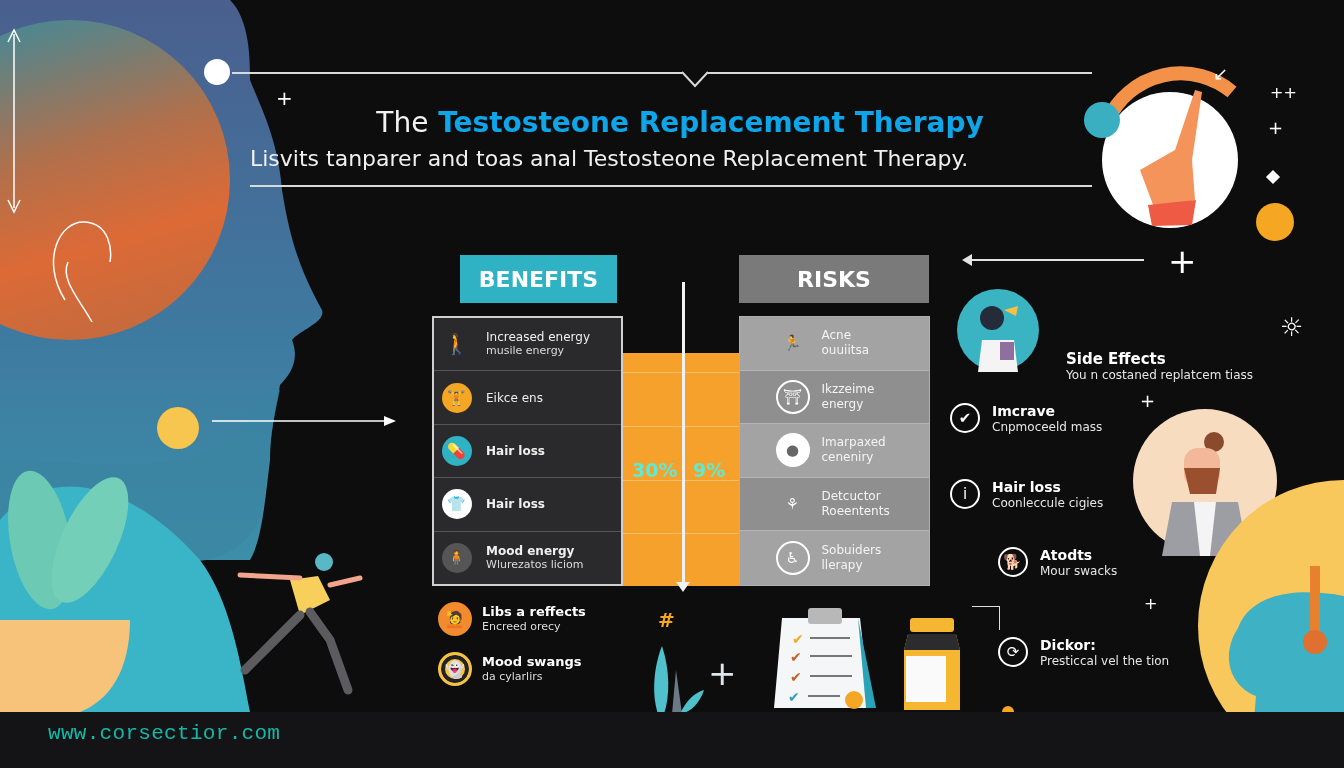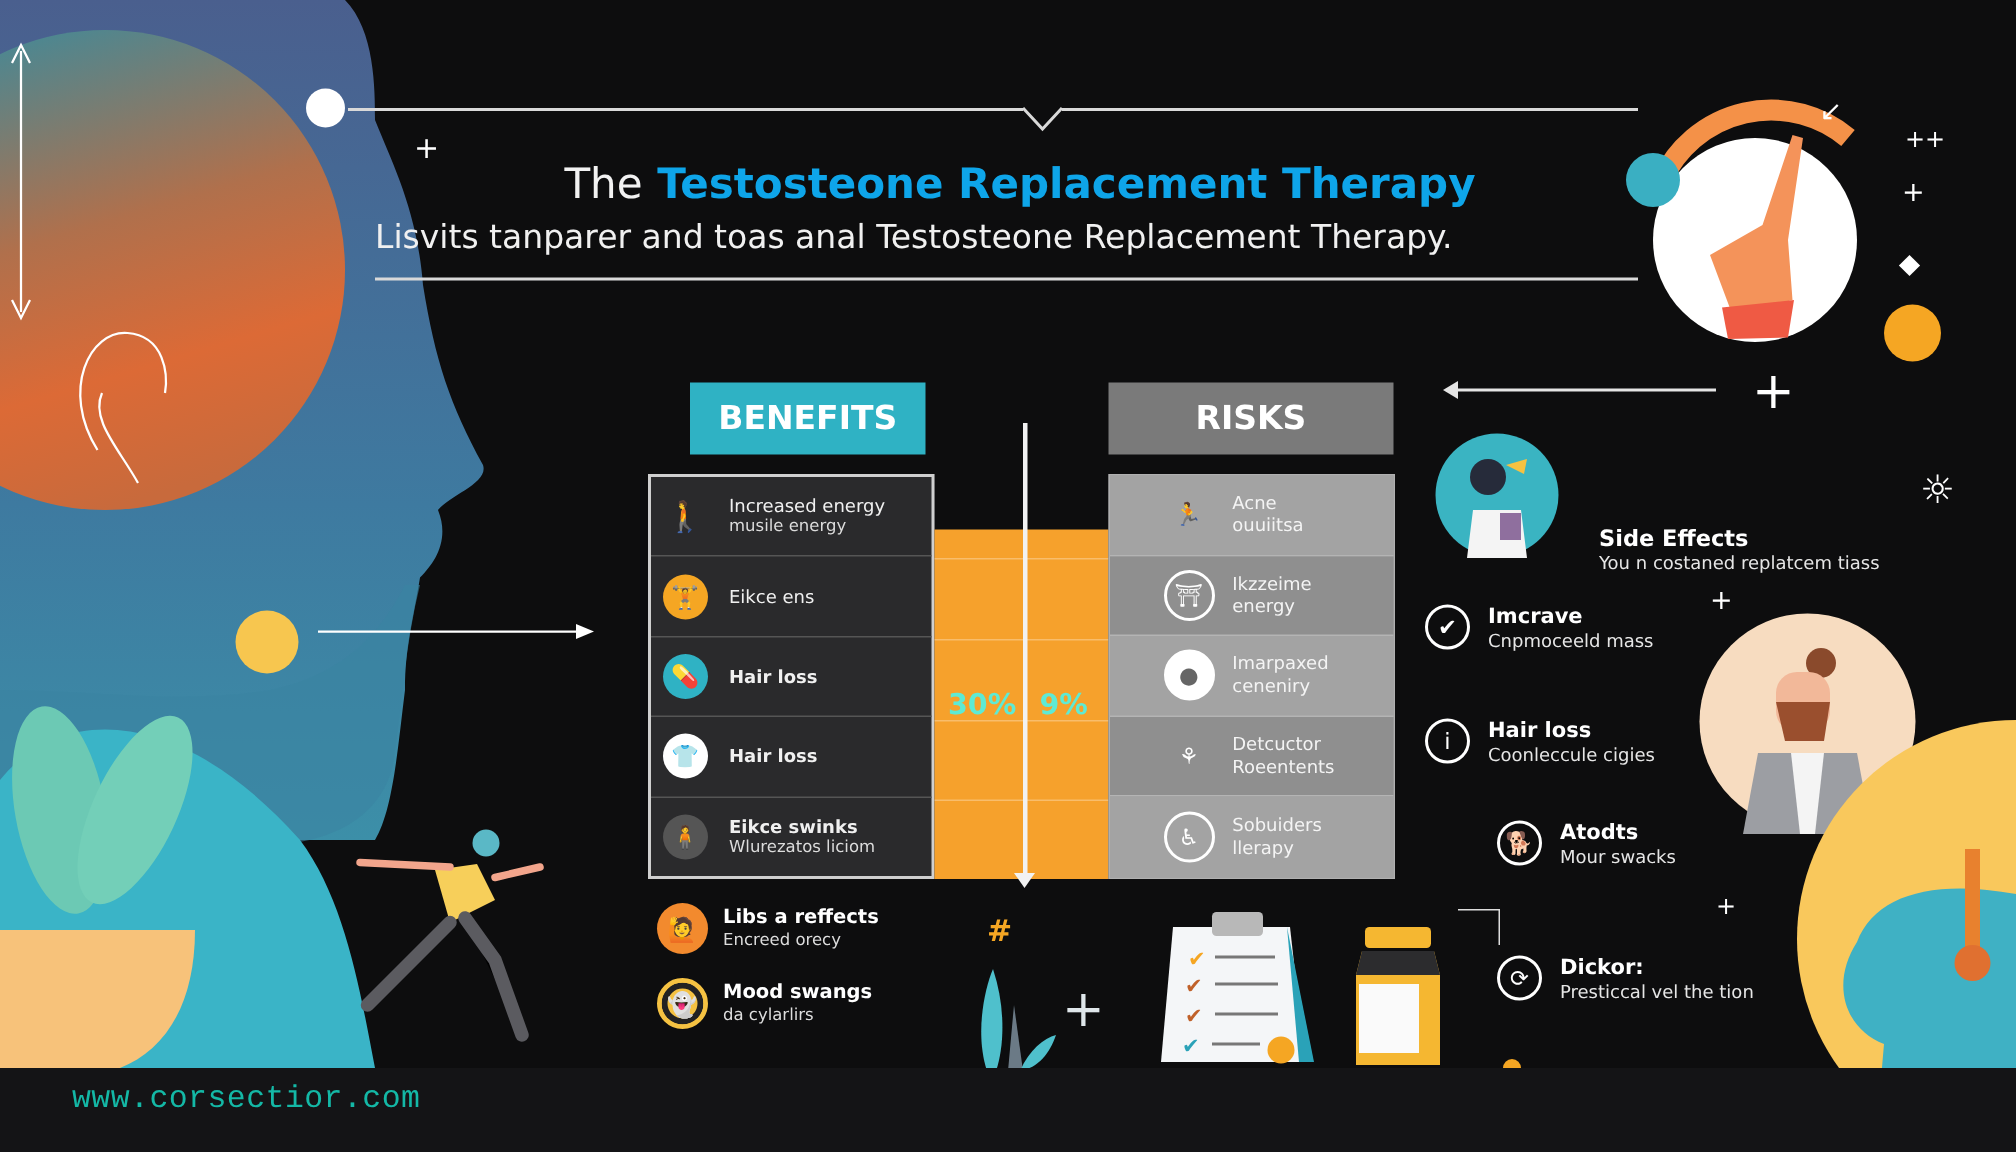--- a/index.html
+++ b/index.html
@@ -161,21 +161,21 @@
   </div>
   <div class="ben-row">
     <span class="ben-icon" style="background:#fff;color:#e5493a;">👕</span>
     <div class="ben-text" style="font-weight:bold;">
         <div>Hair loss</div>
       </div>
   </div>
   <div class="ben-row">
     <span class="ben-icon" style="background:#555;">🧍</span>
     <div class="ben-text">
-        <div style="font-weight:bold;">Eikce swinks</div>
+        <div style="font-weight:bold;">Mood energy</div>
         <div class="sub">Wlurezatos liciom</div>
       </div>
   </div>
 </div>
 
 <div class="abs mid-bar"></div>
 <div class="abs mid-grid" style="top:372px;"></div>
 <div class="abs mid-grid" style="top:426px;"></div>
 <div class="abs mid-grid" style="top:480px;"></div>
 <div class="abs mid-grid" style="top:533px;"></div>

